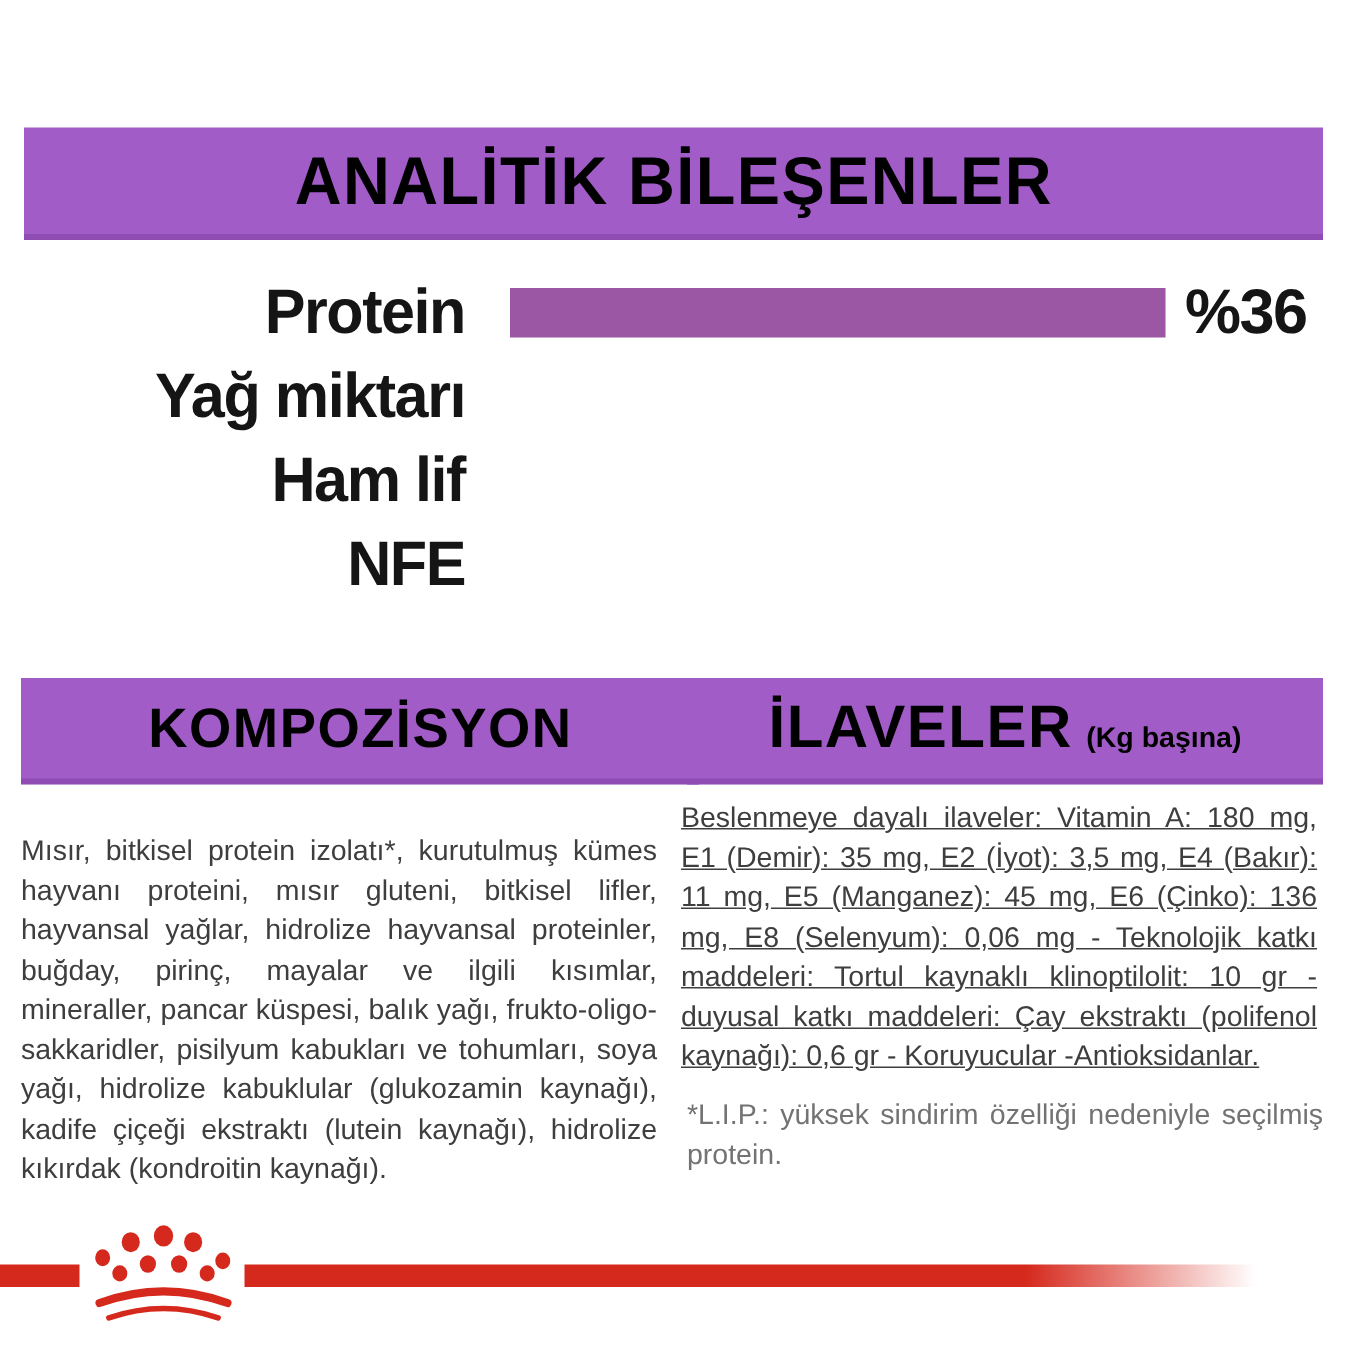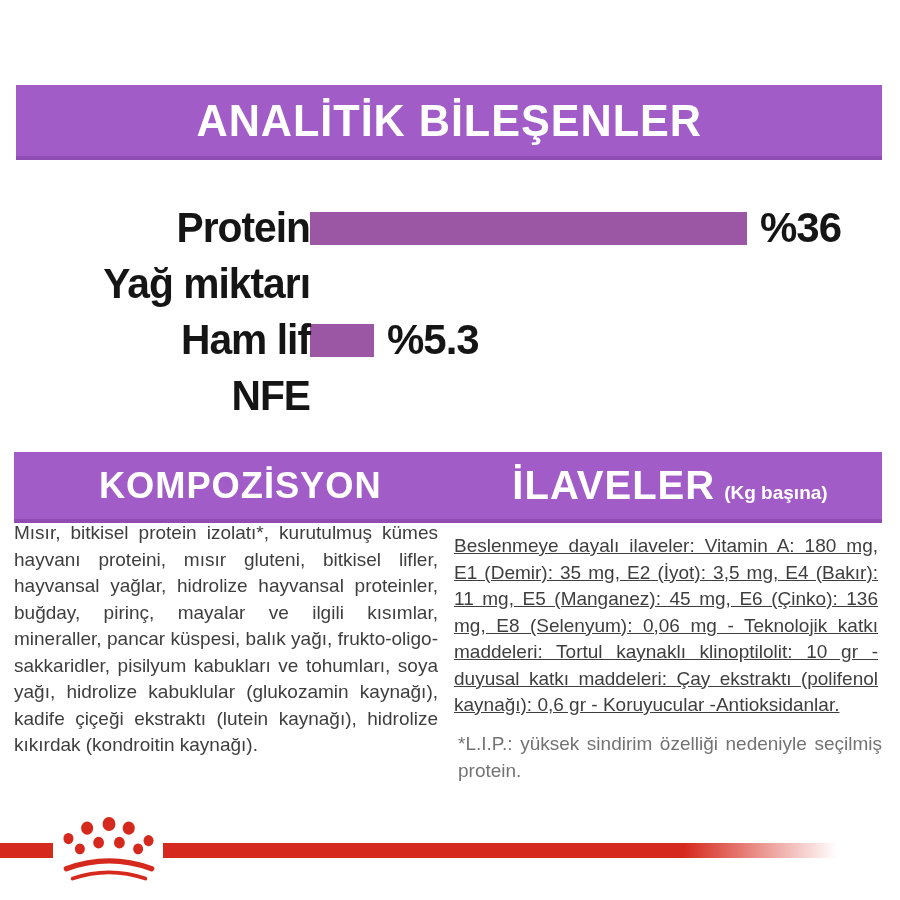--- a/index.html
+++ b/index.html
@@ -2,51 +2,51 @@
 <html><head>
 <meta charset="utf-8">
 <style>
   html,body{margin:0;padding:0;}
   body{
     width:900px;height:900px;position:relative;background:#ffffff;
     font-family:"Liberation Sans", sans-serif;overflow:hidden;
   }
   .band{
     position:absolute;display:flex;align-items:center;justify-content:center;
-    color:#ffffff;border-bottom:4px solid rgba(60,10,90,0.18);box-sizing:border-box;
+    color:#000000;border-bottom:4px solid rgba(60,10,90,0.18);box-sizing:border-box;
   }
   .band-top{left:16px;top:85px;width:866px;height:75px;}
   .band-top .band-title{font-size:45px;font-weight:700;letter-spacing:1px;transform:scaleX(0.96);}
   .band-left{left:14px;top:452px;width:452px;height:71px;}
   .band-left .band-title{font-size:37px;font-weight:700;letter-spacing:1px;transform:scaleX(0.98);}
   .band-right{left:458px;top:452px;width:424px;height:71px;}
   .band-right .band-title{font-size:40px;font-weight:700;letter-spacing:1px;}
   .band-sub{font-size:19px;font-weight:700;margin-left:9px;}
   .band-title-row{display:flex;align-items:baseline;}
 
   
-  .chart{position:absolute;left:0;top:200px;width:884px;}
+  .chart{position:absolute;left:0;top:180px;width:884px;}
   .chart-row{display:flex;align-items:center;height:56px;}
   .chart-label{
     width:310px;text-align:right;font-size:42px;font-weight:700;color:#151515;
     letter-spacing:-1px;transform:scaleX(0.97);transform-origin:right center;white-space:nowrap;
   }
-  .bar-area{display:flex;align-items:center;}
+  .bar-area{display:flex;align-items:center;margin-left:30px;}
   .bar{height:33px;}
   .chart-value{
     font-size:42px;font-weight:700;color:#151515;margin-left:13px;
     letter-spacing:-1px;white-space:nowrap;
   }
 
   
   .body-text{
     position:absolute;width:424px;font-size:19px;line-height:26.5px;color:#3e3e3e;
     text-align:justify;text-justify:inter-word;
   }
-  .comp-text{left:14px;top:520px;}
+  .comp-text{left:14px;top:555px;}
   .add-text{left:454px;top:533px;text-decoration:underline;}
   .footnote{left:458px;top:731px;position:absolute;width:424px;font-size:19px;line-height:26.5px;color:#737373;text-align:justify;}
 
   
   .red-stripe{position:absolute;left:0;top:843px;width:900px;height:15px;}
   .stripe-gap{position:absolute;left:53px;top:836px;width:110px;height:29px;background:#ffffff;}
   .crown{position:absolute;left:57px;top:814px;width:104px;height:74px;}
 </style>
 </head>
 <body>
@@ -61,24 +61,20 @@
     <div class="bar-area">
       <div class="bar" style="background: rgb(156, 87, 164); width: 437px;"></div>
       <div class="chart-value">%36</div>
     </div>
   </div>
   <div class="chart-row">
     <div class="chart-label">Yağ miktarı</div>
   </div>
   <div class="chart-row">
     <div class="chart-label">Ham lif</div>
-    <div class="bar-area">
-      <div class="bar" style="background: rgb(156, 87, 164); width: 64px;"></div>
-      <div class="chart-value">%5.3</div>
-    </div>
   </div>
   <div class="chart-row">
     <div class="chart-label">NFE</div>
   </div>
 </div>
 
 <div class="band band-left" style="background: rgb(162, 92, 200);">
   <span class="band-title">KOMPOZİSYON</span>
 </div>
 <div class="body-text comp-text">Mısır, bitkisel protein izolatı*, kurutulmuş kümes hayvanı proteini, mısır gluteni, bitkisel lifler, hayvansal yağlar, hidrolize hayvansal proteinler, buğday, pirinç, mayalar ve ilgili kısımlar, mineraller, pancar küspesi, balık yağı, frukto-oligo-sakkaridler, pisilyum kabukları ve tohumları, soya yağı, hidrolize kabuklular (glukozamin kaynağı), kadife çiçeği ekstraktı (lutein kaynağı), hidrolize kıkırdak (kondroitin kaynağı).</div>

